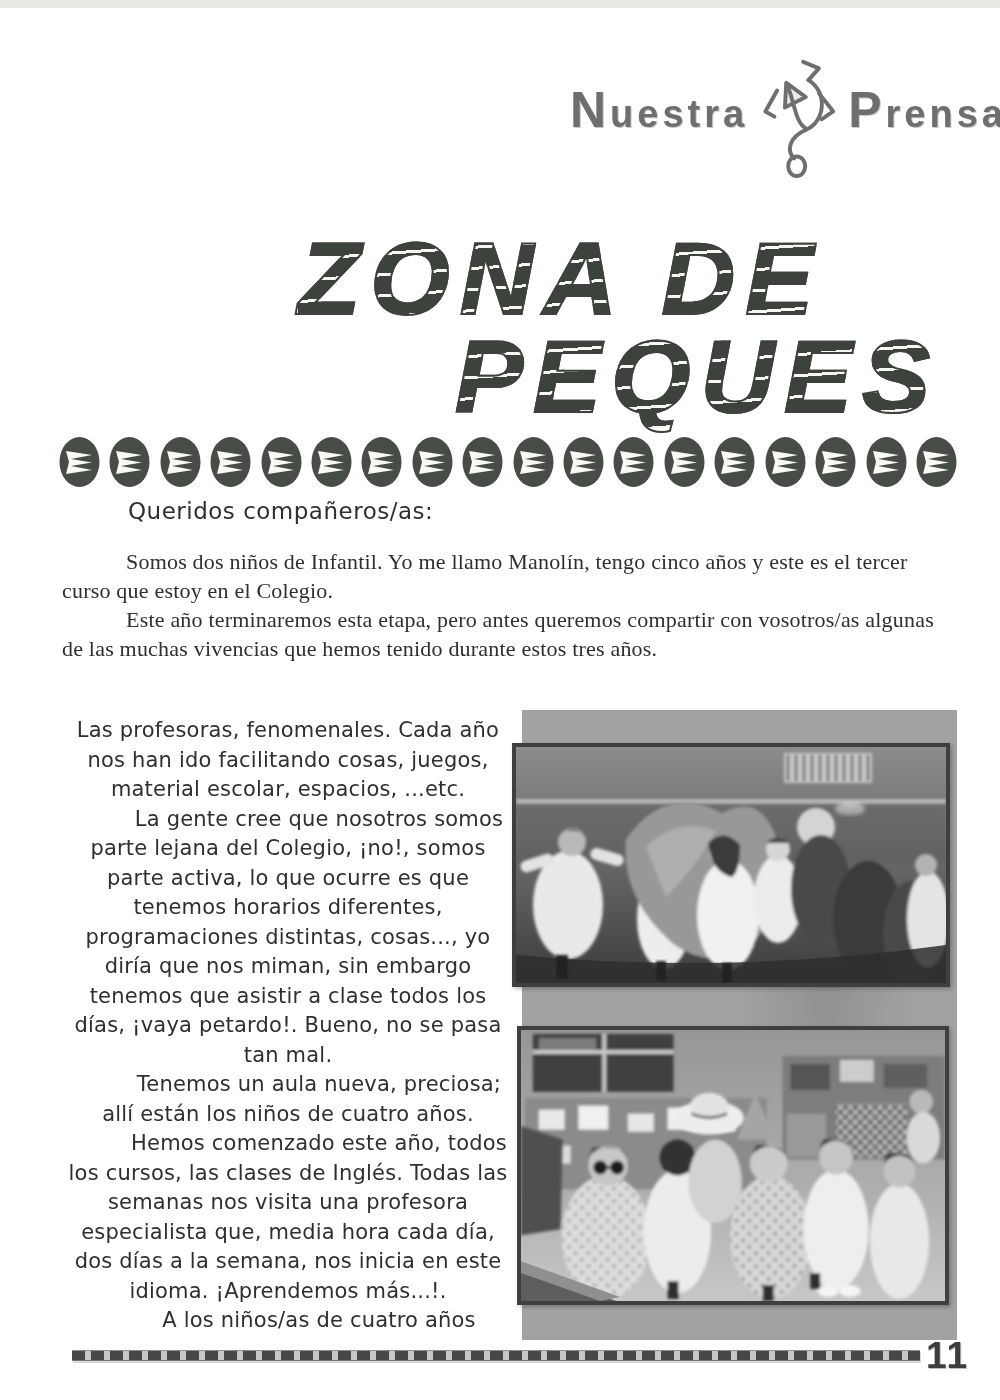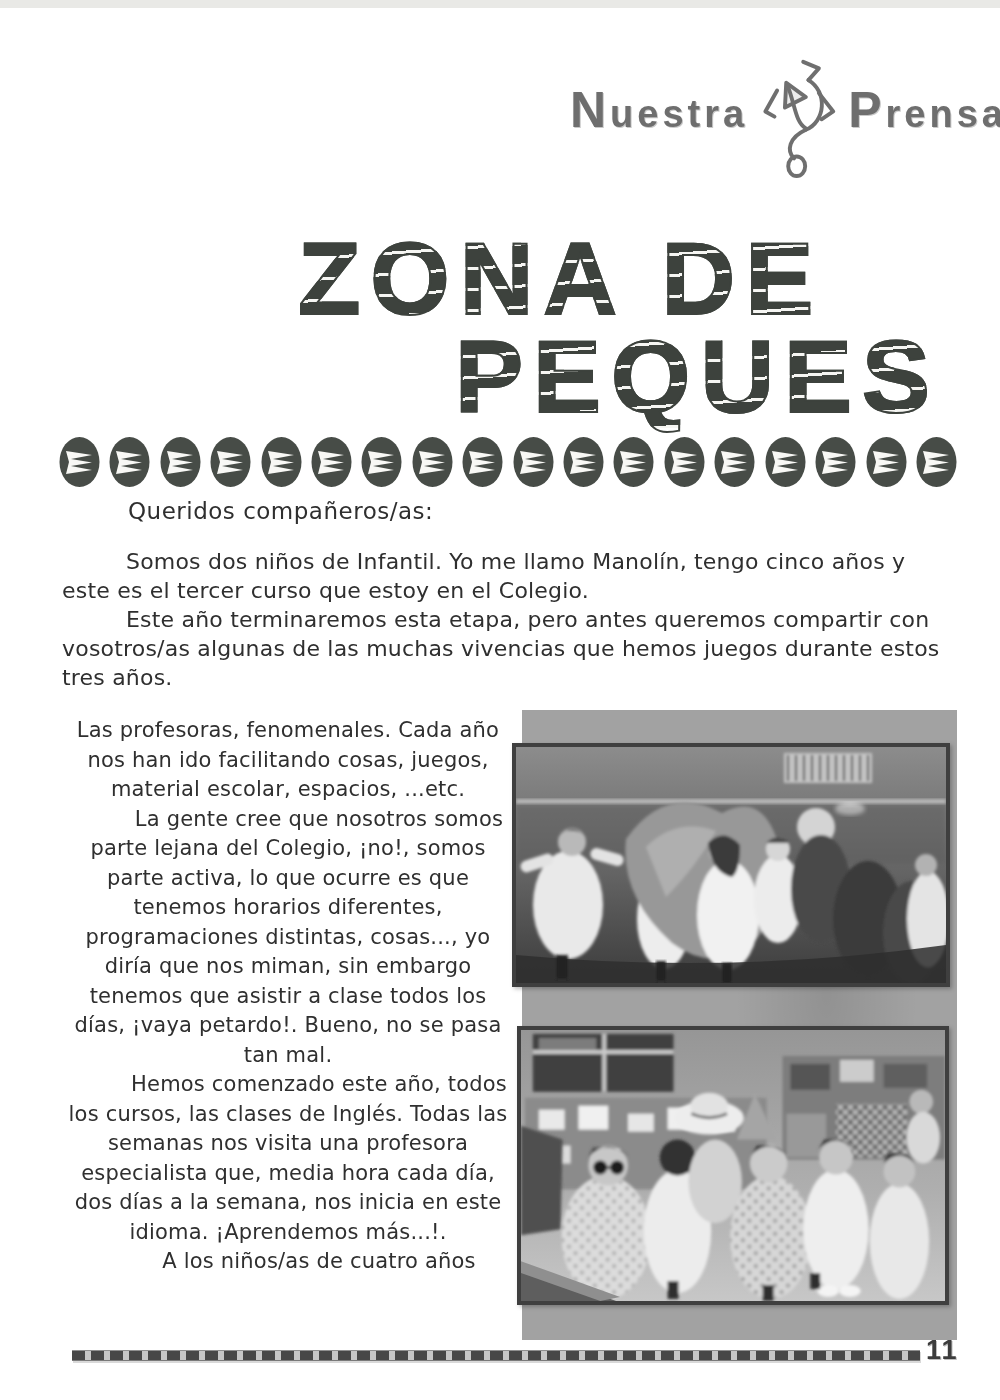--- a/index.html
+++ b/index.html
@@ -17,21 +17,21 @@
   .masthead-word {
     display:inline-block;
     font-family:"Liberation Sans", sans-serif; font-weight:800;
     font-size:38px; letter-spacing:4px; color:#6e6e6e;
     text-shadow:1px 1px 0 #c9c9c9, -1px -1px 0 #fdfdfd;
   }
   .masthead-word::first-letter { font-size:50px; }
   .mascot { width:84px; height:124px; flex:0 0 auto; transform:translateY(6px); }
 
   
-  .section-title { position:absolute; top:220px; left:0; width:1000px; }
+  .section-title { position:absolute; top:220px; left:0; width:1000px;font-style:italic; }
   .title-line {
     font-family:"Liberation Sans", sans-serif; font-weight:900; line-height:1;
     font-size:102px; letter-spacing:10px; color:#474c47;
     text-shadow:2px 2px 0 rgba(71,76,71,.25);
     white-space:nowrap;
   }
   @supports (-webkit-background-clip: text) {
     .title-line {
       background-image:repeating-linear-gradient(176deg,#3d423d 0 9px,#f6f6f3 9px 12px,#3d423d 12px 21px);
       -webkit-background-clip:text; background-clip:text;
@@ -43,21 +43,21 @@
   .title-line2 { margin-left:455px; margin-top:-4px; }
 
   
   .ornament-row { position:absolute; top:427px; left:57px; width:902px;
     display:flex; justify-content:space-between; }
   .orn { width:45px; height:54px; flex:0 0 auto; }
 
   
   .salutation { position:absolute; top:490px; left:128px; font-size:23px; letter-spacing:.5px;text-align:right; }
   .intro { position:absolute; top:539px; left:62px; width:884px;
-    font-size:22px; line-height:29px; letter-spacing:.2px; }
+    font-size:22px; line-height:29px; letter-spacing:.2px;font-family:Liberation Serif, serif; }
   .intro p { margin:0; text-indent:64px; }
   .col-left { position:absolute; top:708px; left:62px; width:452px;
     font-size:21px; line-height:29.5px; letter-spacing:.2px; }
   .col-left p { margin:0; text-indent:62px;text-align:center; }
   .col-left p.noindent { text-indent:0; }
 
   
   .photo-panel {
     position:absolute; left:522px; top:702px; width:435px; height:630px;
     background:
@@ -77,21 +77,21 @@
   
   .chain-border {
     position:absolute; left:72px; top:1342px; width:848px; height:11px;
     background:repeating-linear-gradient(90deg,#474747 0 13px,#c6c6c6 13px 19px);
     border-top:1px solid #8f8f8f; border-bottom:1px solid #7a7a7a;
     box-shadow:1px 2px 0 rgba(0,0,0,.15);
   }
   .page-number {
     position:absolute; left:926px; top:1327px;
     font-family:"Liberation Sans", sans-serif; font-weight:900;
-    font-size:27px; color:#3c3c3c; letter-spacing:2px;
+    font-size:37px; color:#3c3c3c; letter-spacing:2px;
     text-shadow:1px 1px 0 #bdbdbd;
   }
 </style>
 </head>
 <body>
 
 <div class="page">
 
   <svg width="0" height="0" style="position:absolute" aria-hidden="true">
     <defs>
@@ -202,26 +202,27 @@
       </svg>
     <svg class="orn" viewBox="0 0 45 54">
         <use href="#orn-shape"></use>
       </svg>
   </div>
 
   <div class="salutation">Queridos compañeros/as:</div>
 
   <div class="intro">
     <p>Somos dos niños de Infantil. Yo me llamo Manolín, tengo cinco años y este es el tercer curso que estoy en el Colegio.</p>
-    <p>Este año terminaremos esta etapa, pero antes queremos compartir con vosotros/as algunas de las muchas vivencias que hemos juegos durante estos tres años.</p>
+    <p>Este año terminaremos esta etapa, pero antes queremos compartir con vosotros/as algunas de las muchas vivencias que hemos tenido durante estos tres años.</p>
   </div>
 
   <div class="col-left">
     <p class="noindent">Las profesoras, fenomenales. Cada año nos han ido facilitando cosas, juegos, material escolar, espacios, ...etc.</p>
     <p>La gente cree que nosotros somos parte lejana del Colegio, ¡no!, somos parte activa, lo que ocurre es que tenemos horarios diferentes, programaciones distintas, cosas..., yo diría que nos miman, sin embargo tenemos que asistir a clase todos los días, ¡vaya petardo!. Bueno, no se pasa tan mal.</p>
+    <p>Tenemos un aula nueva, preciosa; allí están los niños de cuatro años.</p>
     <p>Hemos comenzado este año, todos los cursos, las clases de Inglés. Todas las semanas nos visita una profesora especialista que, media hora cada día, dos días a la semana, nos inicia en este idioma. ¡Aprendemos más...!.</p>
     <p>A los niños/as de cuatro años</p>
   </div>
 
   <div class="photo-panel">
 
     <figure class="photo-frame" id="photo1" style="margin:0">
       <svg viewBox="0 0 430 236" preserveAspectRatio="none">
         <rect width="430" height="236" fill="url(#p1bg)"></rect>
         <g filter="url(#soft2)">

